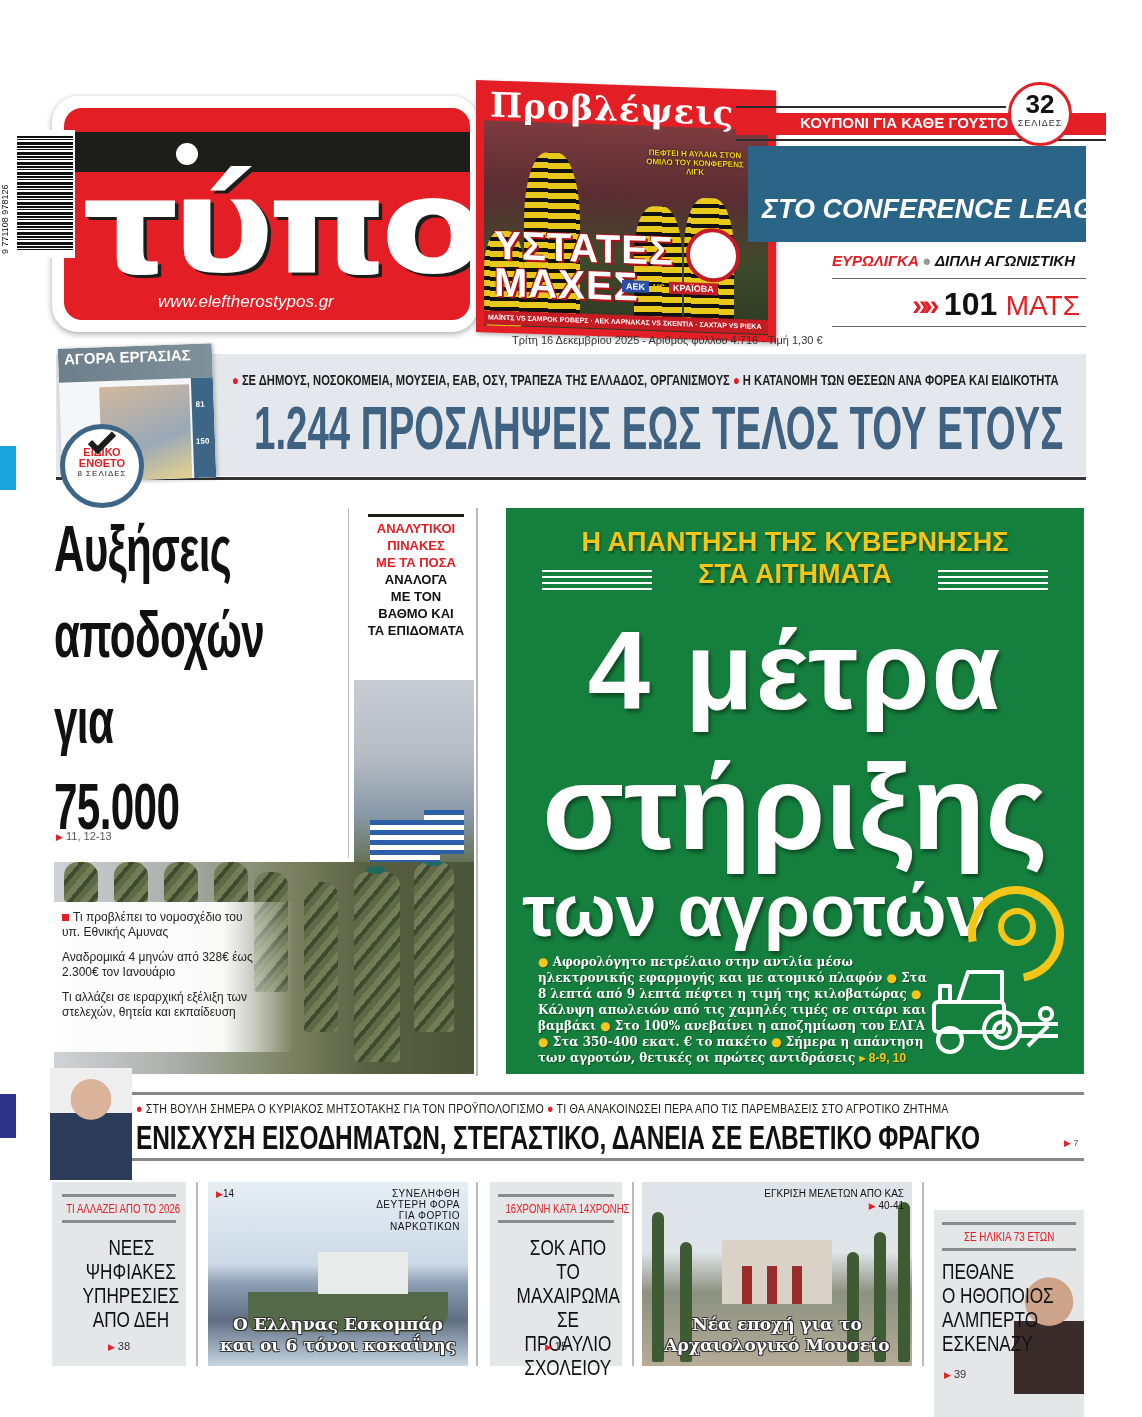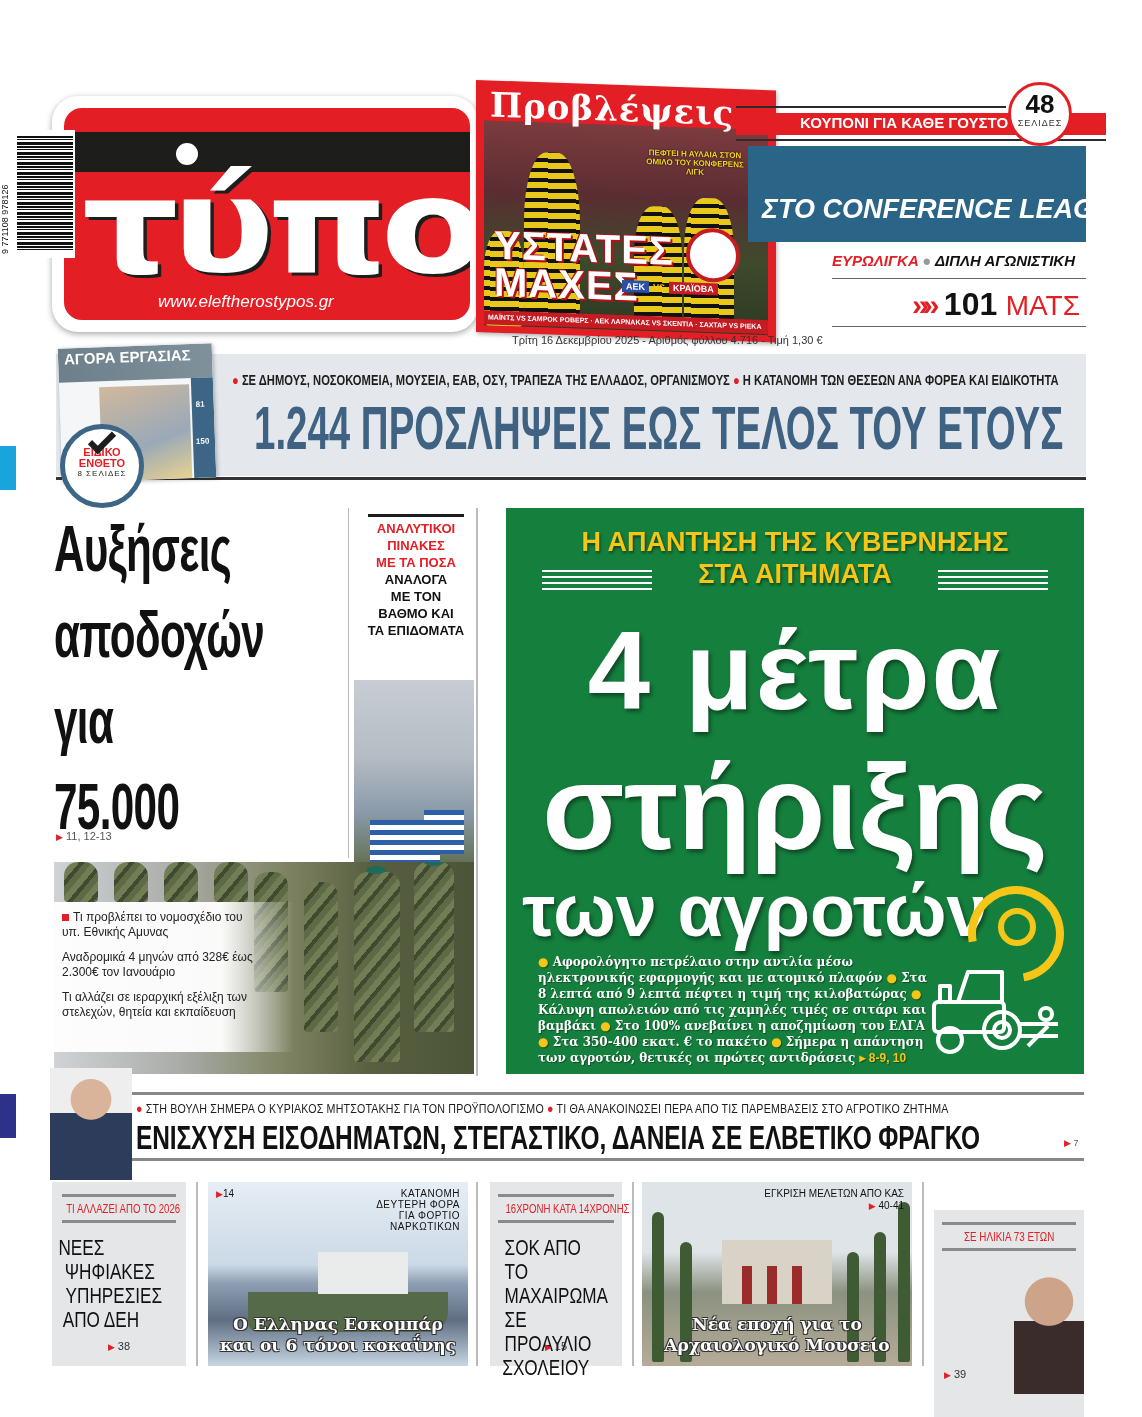--- a/index.html
+++ b/index.html
@@ -114,21 +114,21 @@
   .budget-rule2 { left: 132px; top: 1158px; width: 952px; height: 3px; background: #888; }
   .budget-sub { left: 136px; top: 1101px; font-size: 13px; color: #1d1d1b; white-space: nowrap; letter-spacing: 0.2px; }
   .budget-head { left: 136px; top: 1118px; font-size: 34px; font-weight: 700; color: #111; white-space: nowrap; letter-spacing: -0.2px; }
   .budget-ref { left: 1064px; top: 1138px; font-size: 9px; color: #555; }
   .tri { color: #e31e24; font-size: 9px; }
 
   
   .teaser { background: #e5e6e8; }
   .t-rule { position:absolute; height: 3px; background: #8a8a8a; }
   .t-kicker { position:absolute; left:0; width:100%; text-align:center; color:#e31e24; font-size: 12px; white-space: nowrap; }
-  .t-head { position:absolute; left:0; width:100%; text-align:left; color:#111; font-size: 22px; line-height: 24px; }
+  .t-head { position:absolute; left:12px; width:100%; text-align:center; color:#111; font-size: 22px; line-height: 24px; }
   .t-ref { position:absolute; left:0; width:100%; text-align:center; font-size: 11px; color:#333; }
   .vdiv { background: #bbb; width: 2px; }
   .ship { left: 208px; top: 1182px; width: 260px; height: 184px; background: linear-gradient(180deg,#e6eef5 0%,#cbd9e6 45%,#8e9fb3 55%,#5f6e83 75%,#c7d6e2 100%); overflow: hidden; }
   .ship-hull { position:absolute; left: 40px; top: 110px; width: 200px; height: 40px; background: #556a48; border-radius: 0 0 20px 10px; }
   .ship-cabin { position:absolute; left: 110px; top: 70px; width: 90px; height: 42px; background: #e9ecea; }
   .ship-kicker { position:absolute; right: 8px; top: 6px; text-align:right; font-size: 10px; line-height: 11px; color:#111; letter-spacing: 0.5px; }
   .ship-ref { position:absolute; left: 8px; top: 6px; font-size: 10px; color:#111; }
   .photo-caption { position:absolute; left:0; width:100%; text-align:center; font-family: "DejaVu Serif", serif; font-weight:700; color:#fff; font-size: 17px; line-height: 21px; text-shadow: 1px 1px 0 #333, -1px -1px 0 #333, 1px -1px 0 #333, -1px 1px 0 #333; }
   .museum { left: 642px; top: 1182px; width: 270px; height: 184px; background: linear-gradient(180deg,#dfe4e8 0%,#dfe4e8 38%,#8b9280 60%,#b6ab98 100%); overflow: hidden; }
   .museum-bld { position:absolute; left: 80px; top: 58px; width: 110px; height: 64px; background: #d9d3c7; }
@@ -171,21 +171,21 @@
   </div>
   <div class="abs mag-strip">ΜΑΪΝΤΣ VS ΣΑΜΡΟΚ ΡΟΒΕΡΣ · ΑΕΚ ΛΑΡΝΑΚΑΣ VS ΣΚΕΝΤΙΑ · ΣΑΧΤΑΡ VS ΡΙΕΚΑ</div>
 </div>
 <div class="abs dateline">Τρίτη 16 Δεκεμβρίου 2025 - Αριθμός φύλλου 4.716 - Τιμή 1,30 €</div>
 
 <div class="abs rule" style="left:736px;top:106px;width:270px;"></div>
 <div class="abs coupon-bar"></div>
 <div class="abs coupon-text">ΚΟΥΠΟΝΙ ΓΙΑ ΚΑΘΕ ΓΟΥΣΤΟ</div>
 <div class="abs rule" style="left:736px;top:139px;width:370px;"></div>
 <div class="abs pages-circle">
-  <span class="pages-num">48</span>
+  <span class="pages-num">32</span>
   <span class="pages-lbl">ΣΕΛΙΔΕΣ</span>
 </div>
 <div class="abs aek-box">
   <div class="aek-l2">ΣΤΟ CONFERENCE LEAGUE</div>
 </div>
 <div class="abs euro">
   <span class="red">ΕΥΡΩΛΙΓΚΑ</span>
   <span class="dot">●</span>
   <span>ΔΙΠΛΗ ΑΓΩΝΙΣΤΙΚΗ</span>
 </div>
@@ -342,21 +342,21 @@
   </div>
   <div class="t-ref" style="top:158px"><span class="tri">▶</span> <span>38</span></div>
 </div>
 <div class="abs vdiv" style="left:196px;top:1182px;height:184px;"></div>
 
 <div class="abs ship">
   <div class="ship-hull"></div>
   <div class="ship-cabin"></div>
   <div class="ship-ref"><span class="tri">▶</span><span>14</span></div>
   <div class="ship-kicker">
-    <div>ΚΑΤΑΝΟΜΗ</div>
+    <div>ΣΥΝΕΛΗΦΘΗ</div>
     <div>ΔΕΥΤΕΡΗ ΦΟΡΑ</div>
     <div>ΓΙΑ ΦΟΡΤΙΟ</div>
     <div>ΝΑΡΚΩΤΙΚΩΝ</div>
   </div>
   <div class="photo-caption" style="top:132px">
     <div>Ο Ελληνας Εσκομπάρ</div>
     <div>και οι 6 τόνοι κοκαΐνης</div>
   </div>
 </div>
 <div class="abs vdiv" style="left:476px;top:1182px;height:184px;"></div>
@@ -394,14 +394,20 @@
     <div>Αρχαιολογικό Μουσείο</div>
   </div>
 </div>
 <div class="abs vdiv" style="left:922px;top:1182px;height:184px;"></div>
 
 <div class="abs teaser" style="left:934px;top:1210px;width:150px;height:236px;overflow:hidden">
   <div class="t-rule" style="left:8px;top:12px;width:134px"></div>
   <div class="t-kicker" style="top:20px"><span class="condense" style="transform:scaleX(0.82);transform-origin:center top">ΣΕ ΗΛΙΚΙΑ 73 ΕΤΩΝ</span></div>
   <div class="t-rule" style="left:8px;top:38px;width:134px"></div>
   <div class="actor-photo"></div>
+  <div class="t-head" style="top:50px;left:8px;text-align:left">
+    <div><span class="condense" style="transform:scaleX(0.78)">ΠΕΘΑΝΕ</span></div>
+    <div><span class="condense" style="transform:scaleX(0.78)">Ο ΗΘΟΠΟΙΟΣ</span></div>
+    <div><span class="condense" style="transform:scaleX(0.78)">ΑΛΜΠΕΡΤΟ</span></div>
+    <div><span class="condense" style="transform:scaleX(0.78)">ΕΣΚΕΝΑΖΥ</span></div>
+  </div>
   <div class="t-ref" style="top:158px;left:10px;text-align:left"><span class="tri">▶</span> <span>39</span></div>
 </div>
 
 </body></html>

